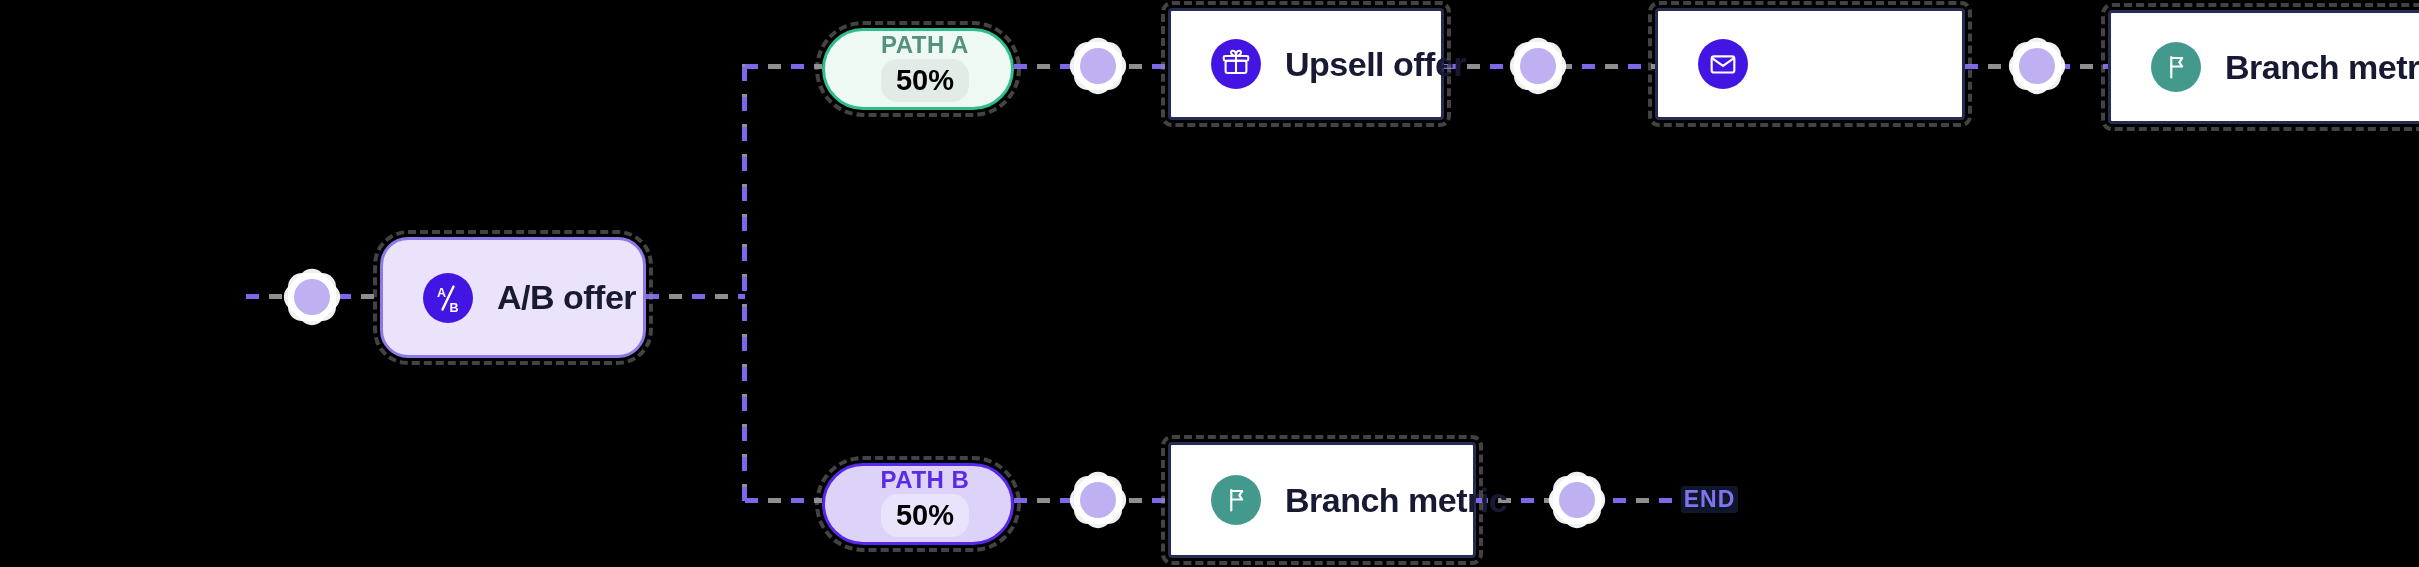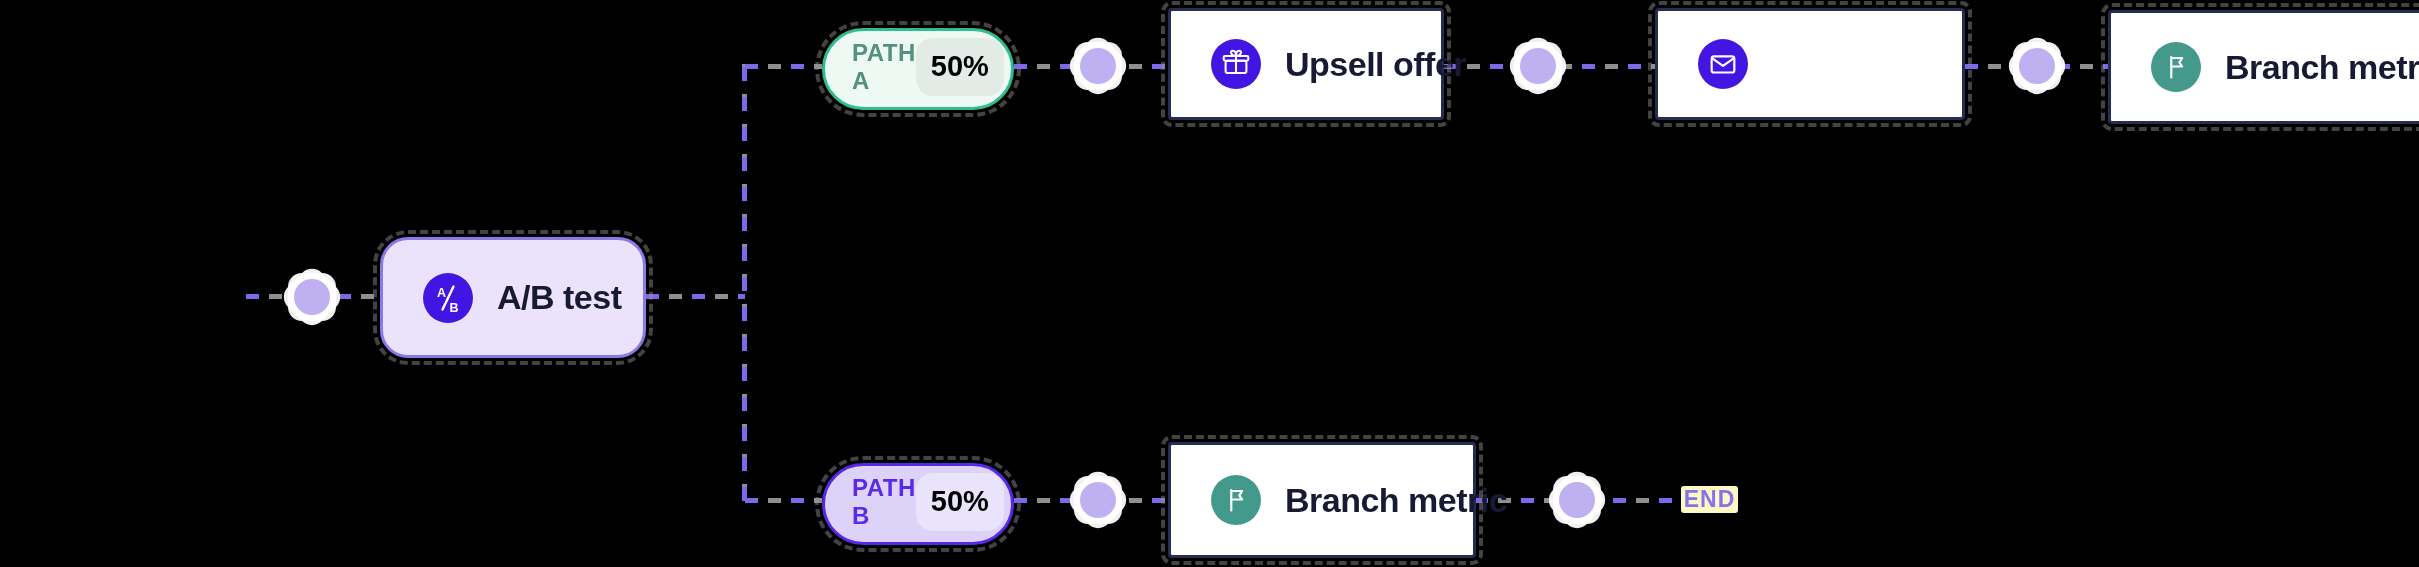--- a/index.html
+++ b/index.html
@@ -28,35 +28,35 @@
   .circle{flex:0 0 auto;display:flex;align-items:center;justify-content:center;border-radius:50%;}
   .circle.teal{background:#43998b;}
   .circle.purple{background:#4315e2;}
   .c50{width:50px;height:50px;}
   .c60{width:60px;height:60px;}
   .node.ab{background:#eae3fb;border:3px solid #8d77e9;border-radius:28px;}
   
   .badge{
     position:absolute;z-index:3;display:flex;align-items:center;justify-content:space-between;
     border-radius:41px;box-sizing:border-box;padding:0 13px 5px 27px;
-    outline:4px dashed rgba(150,150,150,.45);outline-offset:3px;cursor:pointer;
+    outline:4px dashed rgba(150,150,150,.45);outline-offset:3px;cursor:pointer;flex-direction:column;
   }
   .badge .ptext{font-size:24px;font-weight:700;letter-spacing:.5px;}
   .badge .chip{min-width:88px;height:58px;border-radius:17px;display:flex;align-items:center;justify-content:center;
     font-size:29px;font-weight:700;color:#000000;}
   .badge.a{background:#eef9f4;border:3px solid #2fbd8d;}
   .badge.a .ptext{color:#54917e;}
   .badge.a .chip{background:#e2ebe6;}
   .badge.b{background:#ddd2f8;border:3px solid #5728e7;}
   .badge.b .ptext{color:#5a2be5;}
   .badge.b .chip{background:#eae3fc;}
   
   .end{
     position:absolute;z-index:3;display:flex;align-items:center;justify-content:center;
-    background:#fef9c3;color:#8472ef;font-size:23px;font-weight:700;letter-spacing:1px;border-radius:3px;
+    background:#0f172a;color:#8472ef;font-size:23px;font-weight:700;letter-spacing:1px;border-radius:3px;
   }
   svg{display:block;}
   
   #l-main-1{left:246px;top:294px;width:136px;}
   #l-main-2{left:646px;top:294px;width:99px;}
   #trunk{left:742px;top:64px;height:441px;}
   #l-top-lead{left:745px;top:64px;width:77px;}
   #l-top-2{left:1014px;top:64px;width:154px;}
   #l-top-3{left:1444px;top:64px;width:211px;}
   #l-top-4{left:1965px;top:64px;width:143px;}
@@ -124,21 +124,21 @@
 
 
   <div class="node ab" id="n-ab">
     <span class="circle purple c50">
       <svg width="36" height="36" viewBox="0 0 36 36">
         <text x="7" y="16.5" font-size="12.5" font-weight="bold" fill="#fff" font-family="Liberation Sans, sans-serif">A</text>
         <line x1="23.5" y1="6.5" x2="12.5" y2="29.5" stroke="#fff" stroke-width="2.4" stroke-linecap="round"></line>
         <text x="19.5" y="32" font-size="12.5" font-weight="bold" fill="#fff" font-family="Liberation Sans, sans-serif">B</text>
       </svg>
     </span>
-    <span class="label">A/B test</span>
+    <span class="label">A/B offer</span>
   </div>
 
   <div class="badge a" id="b-patha">
     <span class="ptext">PATH A</span>
     <span class="chip">50%</span>
   </div>
 
   <div class="node" id="n-upsell">
     <span class="circle purple c50">
       <svg width="34" height="34" viewBox="0 0 36 36" fill="none" stroke="#fff" stroke-width="2.2" stroke-linecap="round" stroke-linejoin="round">

